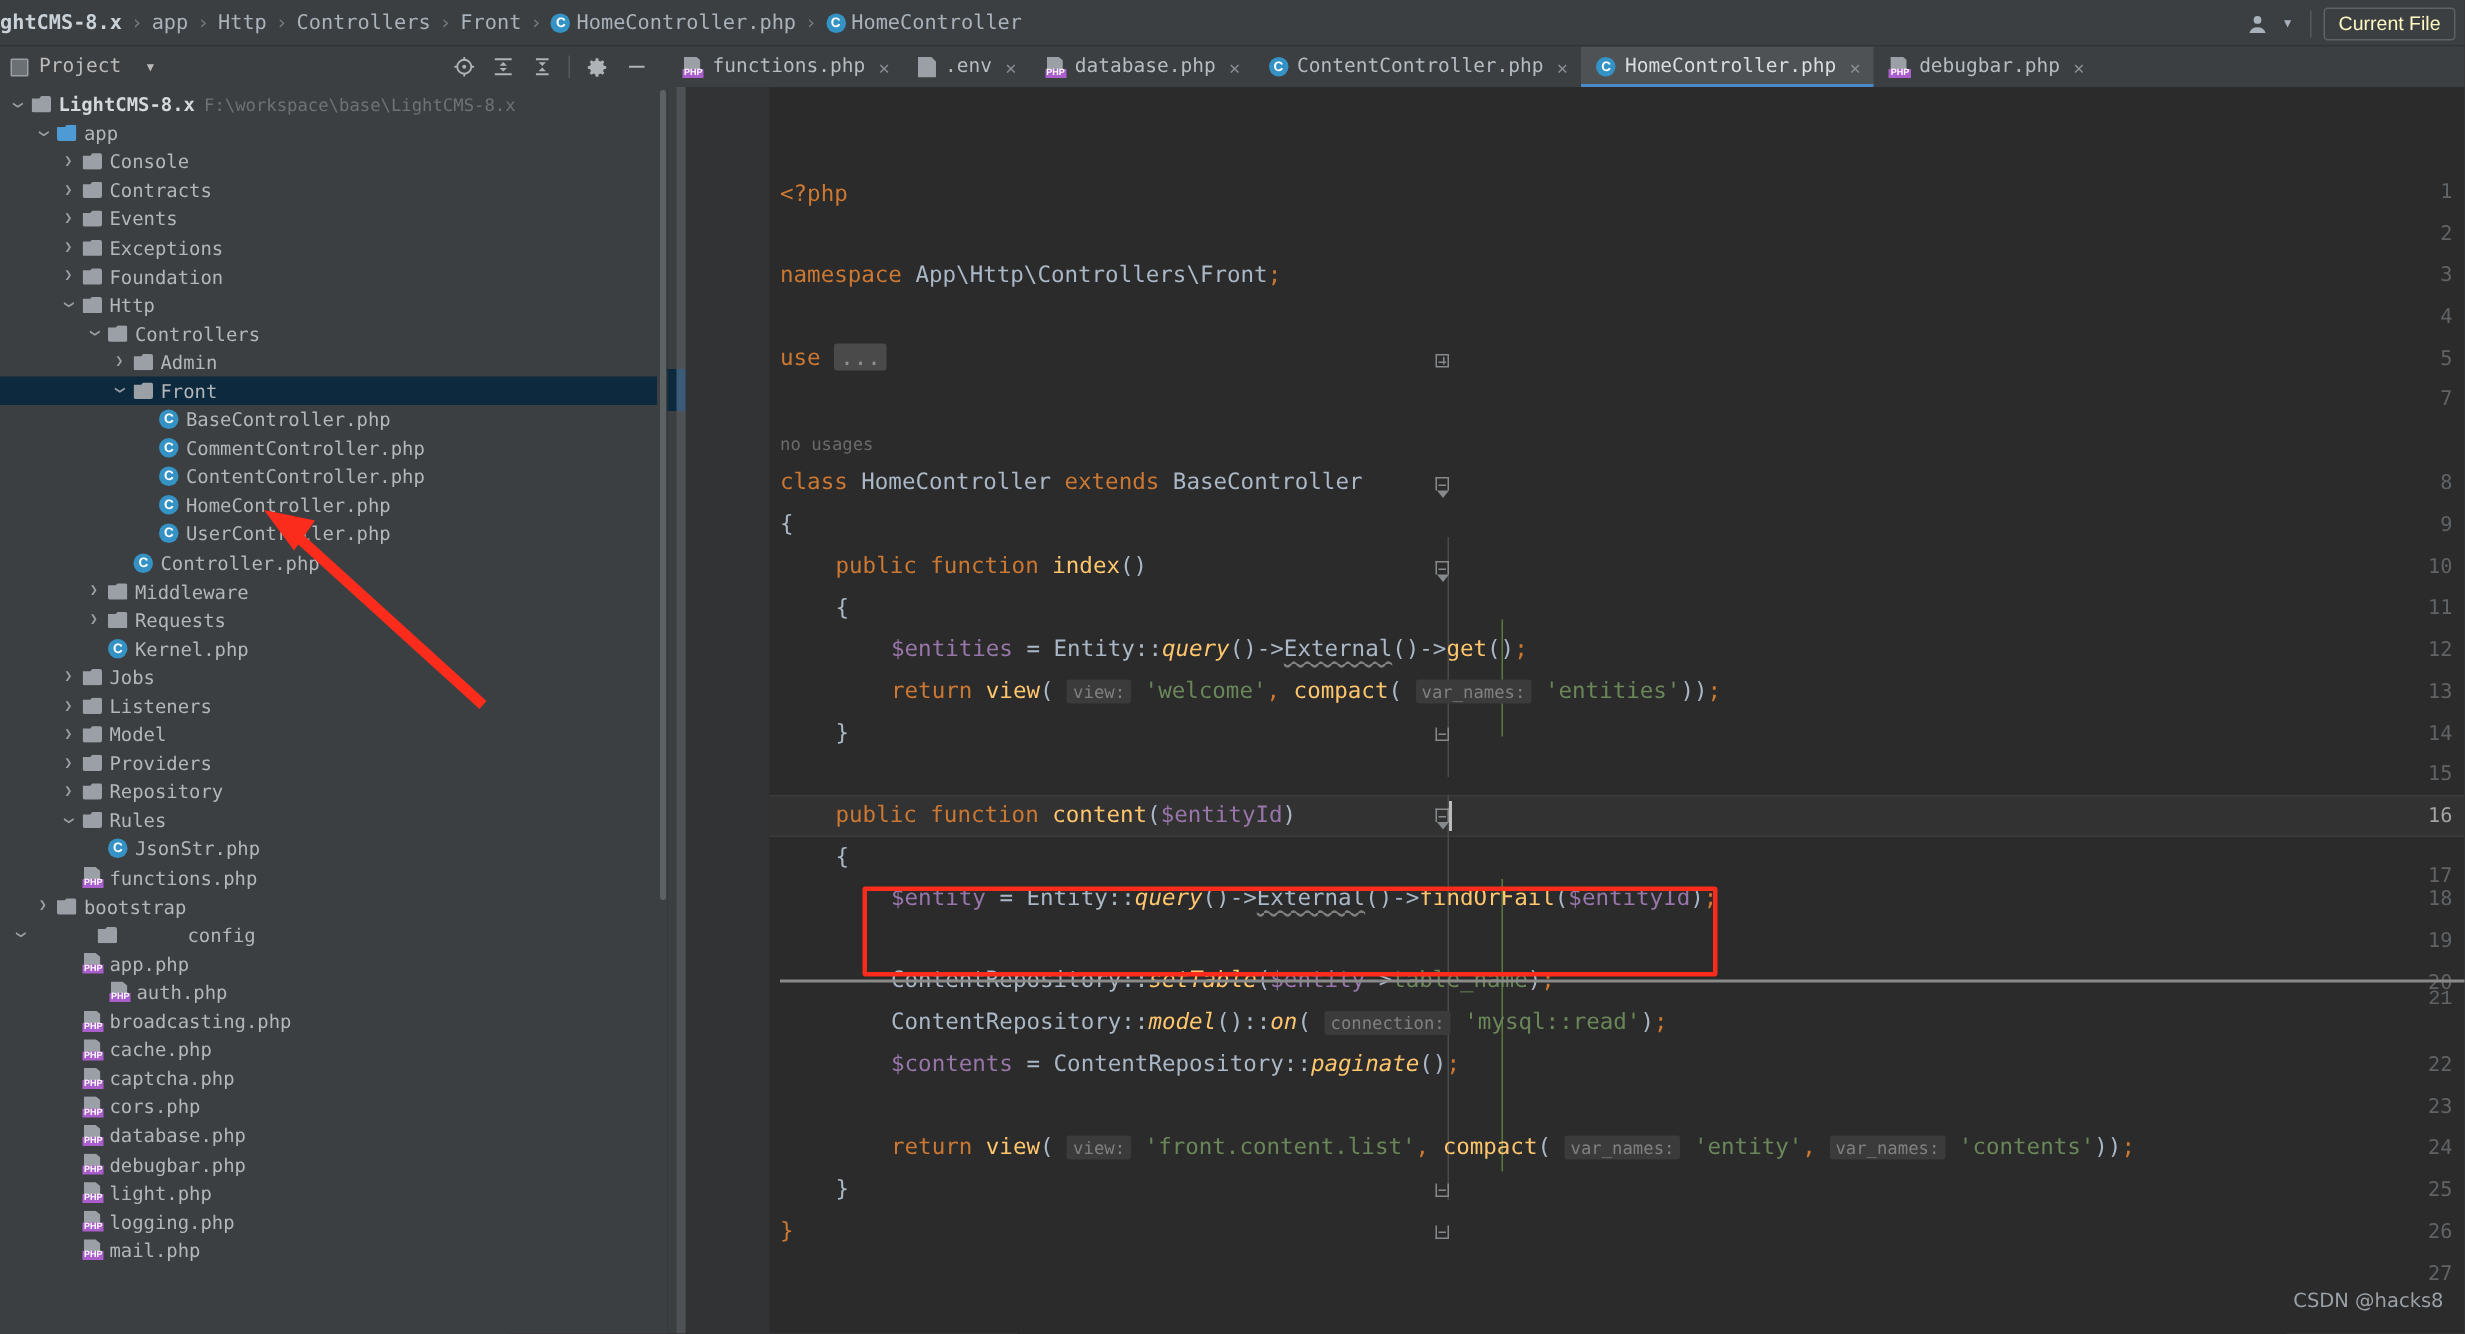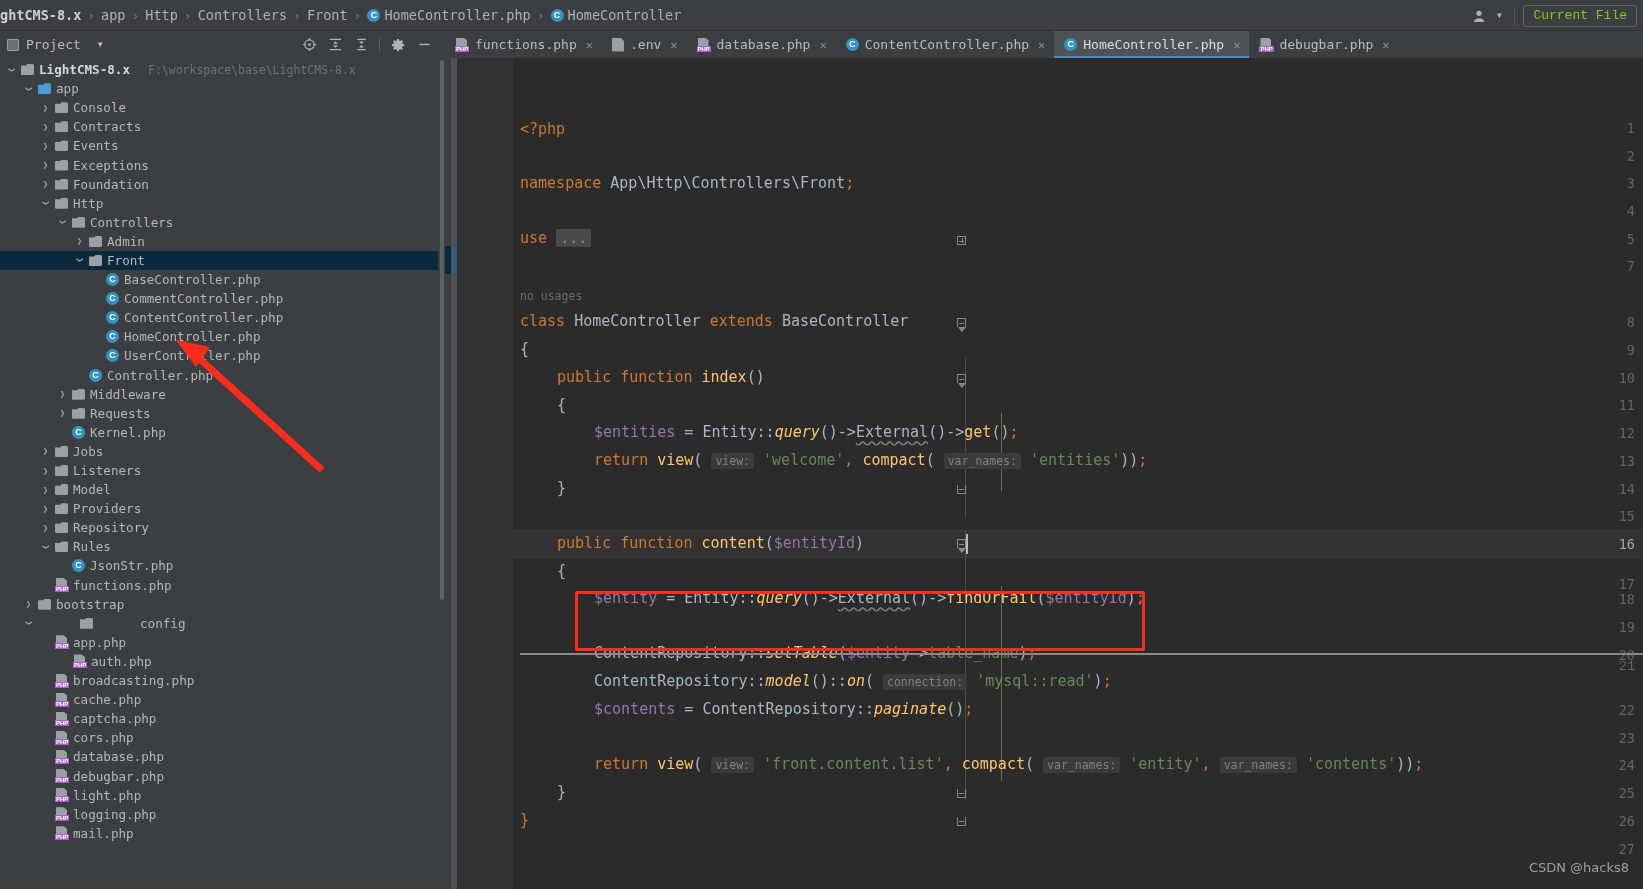--- a/index.html
+++ b/index.html
@@ -27,23 +27,23 @@
   .cicon{
     display:inline-block; width:13px;height:13px;border-radius:50%;
     background:#3592c4; color:#fff; font-size:9px; line-height:13px;
     text-align:center; font-family:"Liberation Sans",sans-serif; font-weight:bold;
   }
   .tb-right{ position:absolute; right:0; top:0; height:31px; display:flex; align-items:center; gap:0px; }
   .person-icon{ width:26px;height:31px; display:flex; align-items:center; justify-content:center; color:#a9b2bb; font-size:13px;}
   .caret{ width:14px;height:31px;display:flex;align-items:center;justify-content:center;color:#a9b2bb;font-size:8px;}
   .vsep{ width:1px;height:18px;background:#555a5e;margin:0 8px;}
   .current-file{
-    height:22px; border:1px solid #5d6265; border-radius:3px; color:#84cc16;
+    height:22px; border:1px solid #5d6265; border-radius:3px; color:#fef9c3;
     font-size:13px; display:flex;align-items:center; padding:0 9px; margin-right:6px;
-    font-family:Liberation Mono, monospace;
+    font-family:Liberation Sans, sans-serif;
   }
 
   
   .panel-head{
     position:absolute; left:0; top:31px; width:445px; height:27px;
     background:#3c3f41; display:flex; align-items:center;
   }
   .proj-label{ display:flex;align-items:center;gap:7px; padding-left:7px; }
   .proj-sq{ width:12px;height:12px;border:1.6px solid #9aa0a6;border-radius:1px;background:#6b7075;}
   .proj-txt{ font-size:13px;color:#bbbbbb; font-family:"DejaVu Sans Mono",monospace;}
@@ -85,21 +85,21 @@
   }
   .row.sel{ background:#0d293e; }
   .arrow{ width:11px; text-align:center; color:#9aa0a6; font-size:9px; flex:none;}
   .arrow.blank{ color:transparent; }
   .folder{ width:13px;height:11px;flex:none;background:#9aa0a6;border-radius:1.5px;
       clip-path:polygon(0 14%,40% 14%,50% 0,100% 0,100% 100%,0 100%); margin-right:5px;}
   .folder.blue{ background:#4e9ad4; }
   .cls-icon{ width:13px;height:13px;border-radius:50%;background:#3592c4;color:#fff;
       font-size:9px;line-height:13px;text-align:center;flex:none;margin-right:5px;
       font-family:"Liberation Sans",sans-serif;font-weight:bold;}
-  .path-note{ color:#6d7276; font-size:11.5px; margin-left:18px; }
+  .path-note{ color:#6d7276; font-size:11.5px; margin-left:6px; }
   .bold{ font-weight:bold; color:#d5d8da; }
 
   .splitter{ position:absolute; left:438px; top:58px; width:7px; height:831px; background:#3c3f41; }
   .scroll-track{ position:absolute; left:440px; top:60px; width:4px; height:540px; background:#5c6164; border-radius:2px;}
 
   
   .editor{
     position:absolute; left:445px; top:58px; width:1198px; height:831px;
     background:#2b2b2b;
   }
@@ -416,21 +416,21 @@
           <span class="pg"></span>
           <span class="pl">PHP</span>
         </span>
         <span>functions.php</span>
       </div>
       <div class="row" style="padding-left: 23px;">
         <span class="arrow" style="margin-right: 4px;">❯</span>
         <span class="folder"></span>
         <span>bootstrap</span>
       </div>
-      <div class="row" style="padding-left: 23px; gap: 42px;">
+      <div class="row" style="padding-left: 8px; gap: 42px;">
         <span class="arrow" style="transform: rotate(90deg); margin-right: 4px;">❯</span>
         <span class="folder"></span>
         <span>config</span>
       </div>
       <div class="row" style="padding-left: 40px;">
         <span class="arrow blank" style="margin-right: 4px;">&nbsp;</span>
         <span class="php-icon" style="margin-right: 4px;">
           <span class="pg"></span>
           <span class="pl">PHP</span>
         </span>

